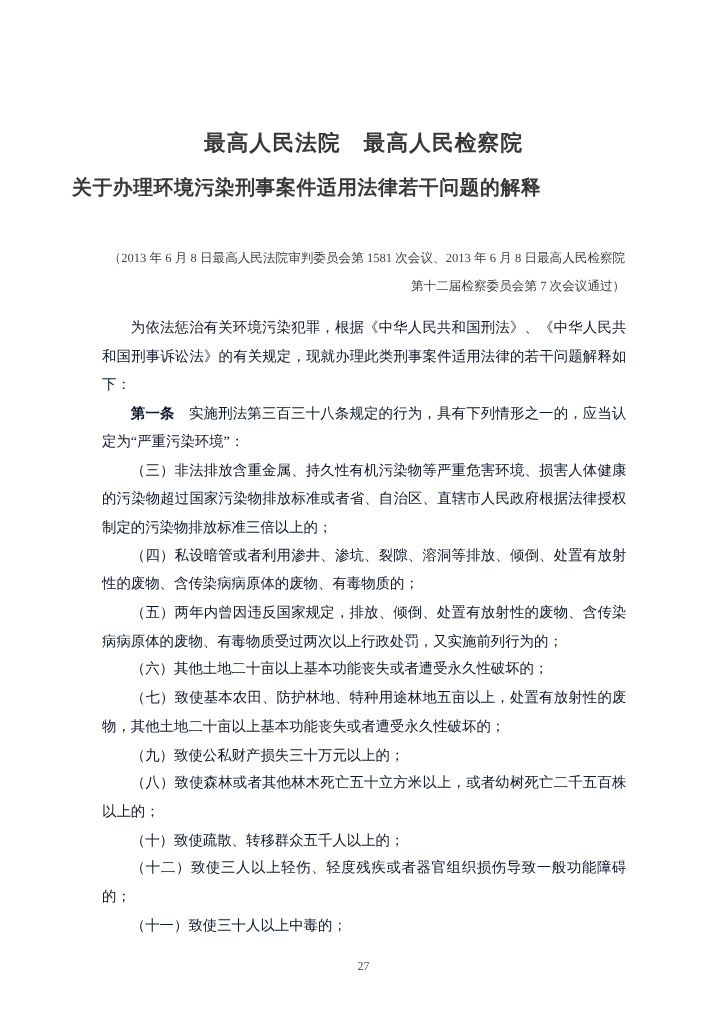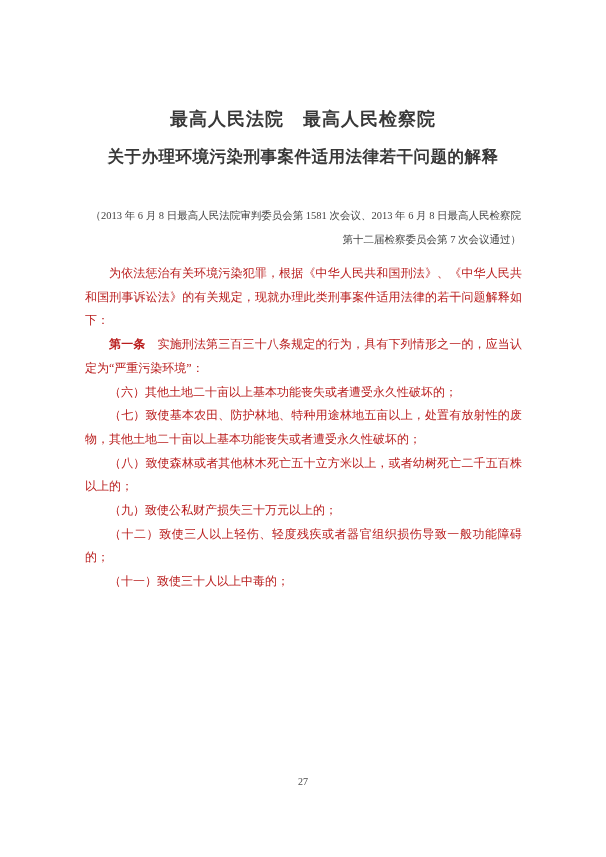--- a/index.html
+++ b/index.html
@@ -23,67 +23,70 @@
     line-height: 26px;
     font-weight: bold;
     text-align: center;
     letter-spacing: 1px;
   }
   .title2 {
     margin: 12px 60px 0 60px;
     font-size: 16.5px;
     line-height: 26px;
     font-weight: bold;
-    text-align: center;
     letter-spacing: 0.5px;
   }
   .note {
     margin: 34px auto 0 auto;
     width: 436px;
     font-size: 10.5px;
     line-height: 24px;
     text-align: right;
     color: #3f3f3f;
   }
   .body {
     margin: 10px 84px 0 85px;
   }
   .para {
     margin: 0;
     font-size: 12px;
     line-height: 23.7px;
     text-align: justify;
     text-indent: 2em;
-    color: #b91c1c;
+    color: #0f172a;
   }
   .article-label {
     font-weight: bold;
     margin-right: 1em;
   }
   .page-number {
     position: absolute;
-    top: 776px;
+    top: 800px;
     left: 0;
     width: 100%;
     text-align: center;
     font-size: 10px;
     color: #4a4a4a;
   }
 </style>
 </head>
 <body>
 
 <div class="page">
   <h1 class="title1">最高人民法院　最高人民检察院</h1>
   <h2 class="title2">关于办理环境污染刑事案件适用法律若干问题的解释</h2>
   <p class="note">（2013 年 6 月 8 日最高人民法院审判委员会第 1581 次会议、2013 年 6 月 8 日最高人民检察院第十二届检察委员会第 7 次会议通过）</p>
   <div class="body">
     <p class="para">为依法惩治有关环境污染犯罪，根据《中华人民共和国刑法》、《中华人民共和国刑事诉讼法》的有关规定，现就办理此类刑事案件适用法律的若干问题解释如下：</p>
     <p class="para"><b class="article-label">第一条</b><span>实施刑法第三百三十八条规定的行为，具有下列情形之一的，应当认定为“严重污染环境”：</span></p>
+    <p class="para">（三）非法排放含重金属、持久性有机污染物等严重危害环境、损害人体健康的污染物超过国家污染物排放标准或者省、自治区、直辖市人民政府根据法律授权制定的污染物排放标准三倍以上的；</p>
+    <p class="para">（四）私设暗管或者利用渗井、渗坑、裂隙、溶洞等排放、倾倒、处置有放射性的废物、含传染病病原体的废物、有毒物质的；</p>
+    <p class="para">（五）两年内曾因违反国家规定，排放、倾倒、处置有放射性的废物、含传染病病原体的废物、有毒物质受过两次以上行政处罚，又实施前列行为的；</p>
     <p class="para">（六）其他土地二十亩以上基本功能丧失或者遭受永久性破坏的；</p>
     <p class="para">（七）致使基本农田、防护林地、特种用途林地五亩以上，处置有放射性的废物，其他土地二十亩以上基本功能丧失或者遭受永久性破坏的；</p>
+    <p class="para">（九）致使公私财产损失三十万元以上的；</p>
     <p class="para">（八）致使森林或者其他林木死亡五十立方米以上，或者幼树死亡二千五百株以上的；</p>
-    <p class="para">（九）致使公私财产损失三十万元以上的；</p>
+    <p class="para">（十）致使疏散、转移群众五千人以上的；</p>
     <p class="para">（十二）致使三人以上轻伤、轻度残疾或者器官组织损伤导致一般功能障碍的；</p>
     <p class="para">（十一）致使三十人以上中毒的；</p>
   </div>
   <div class="page-number">27</div>
 </div>
 
 </body></html>

